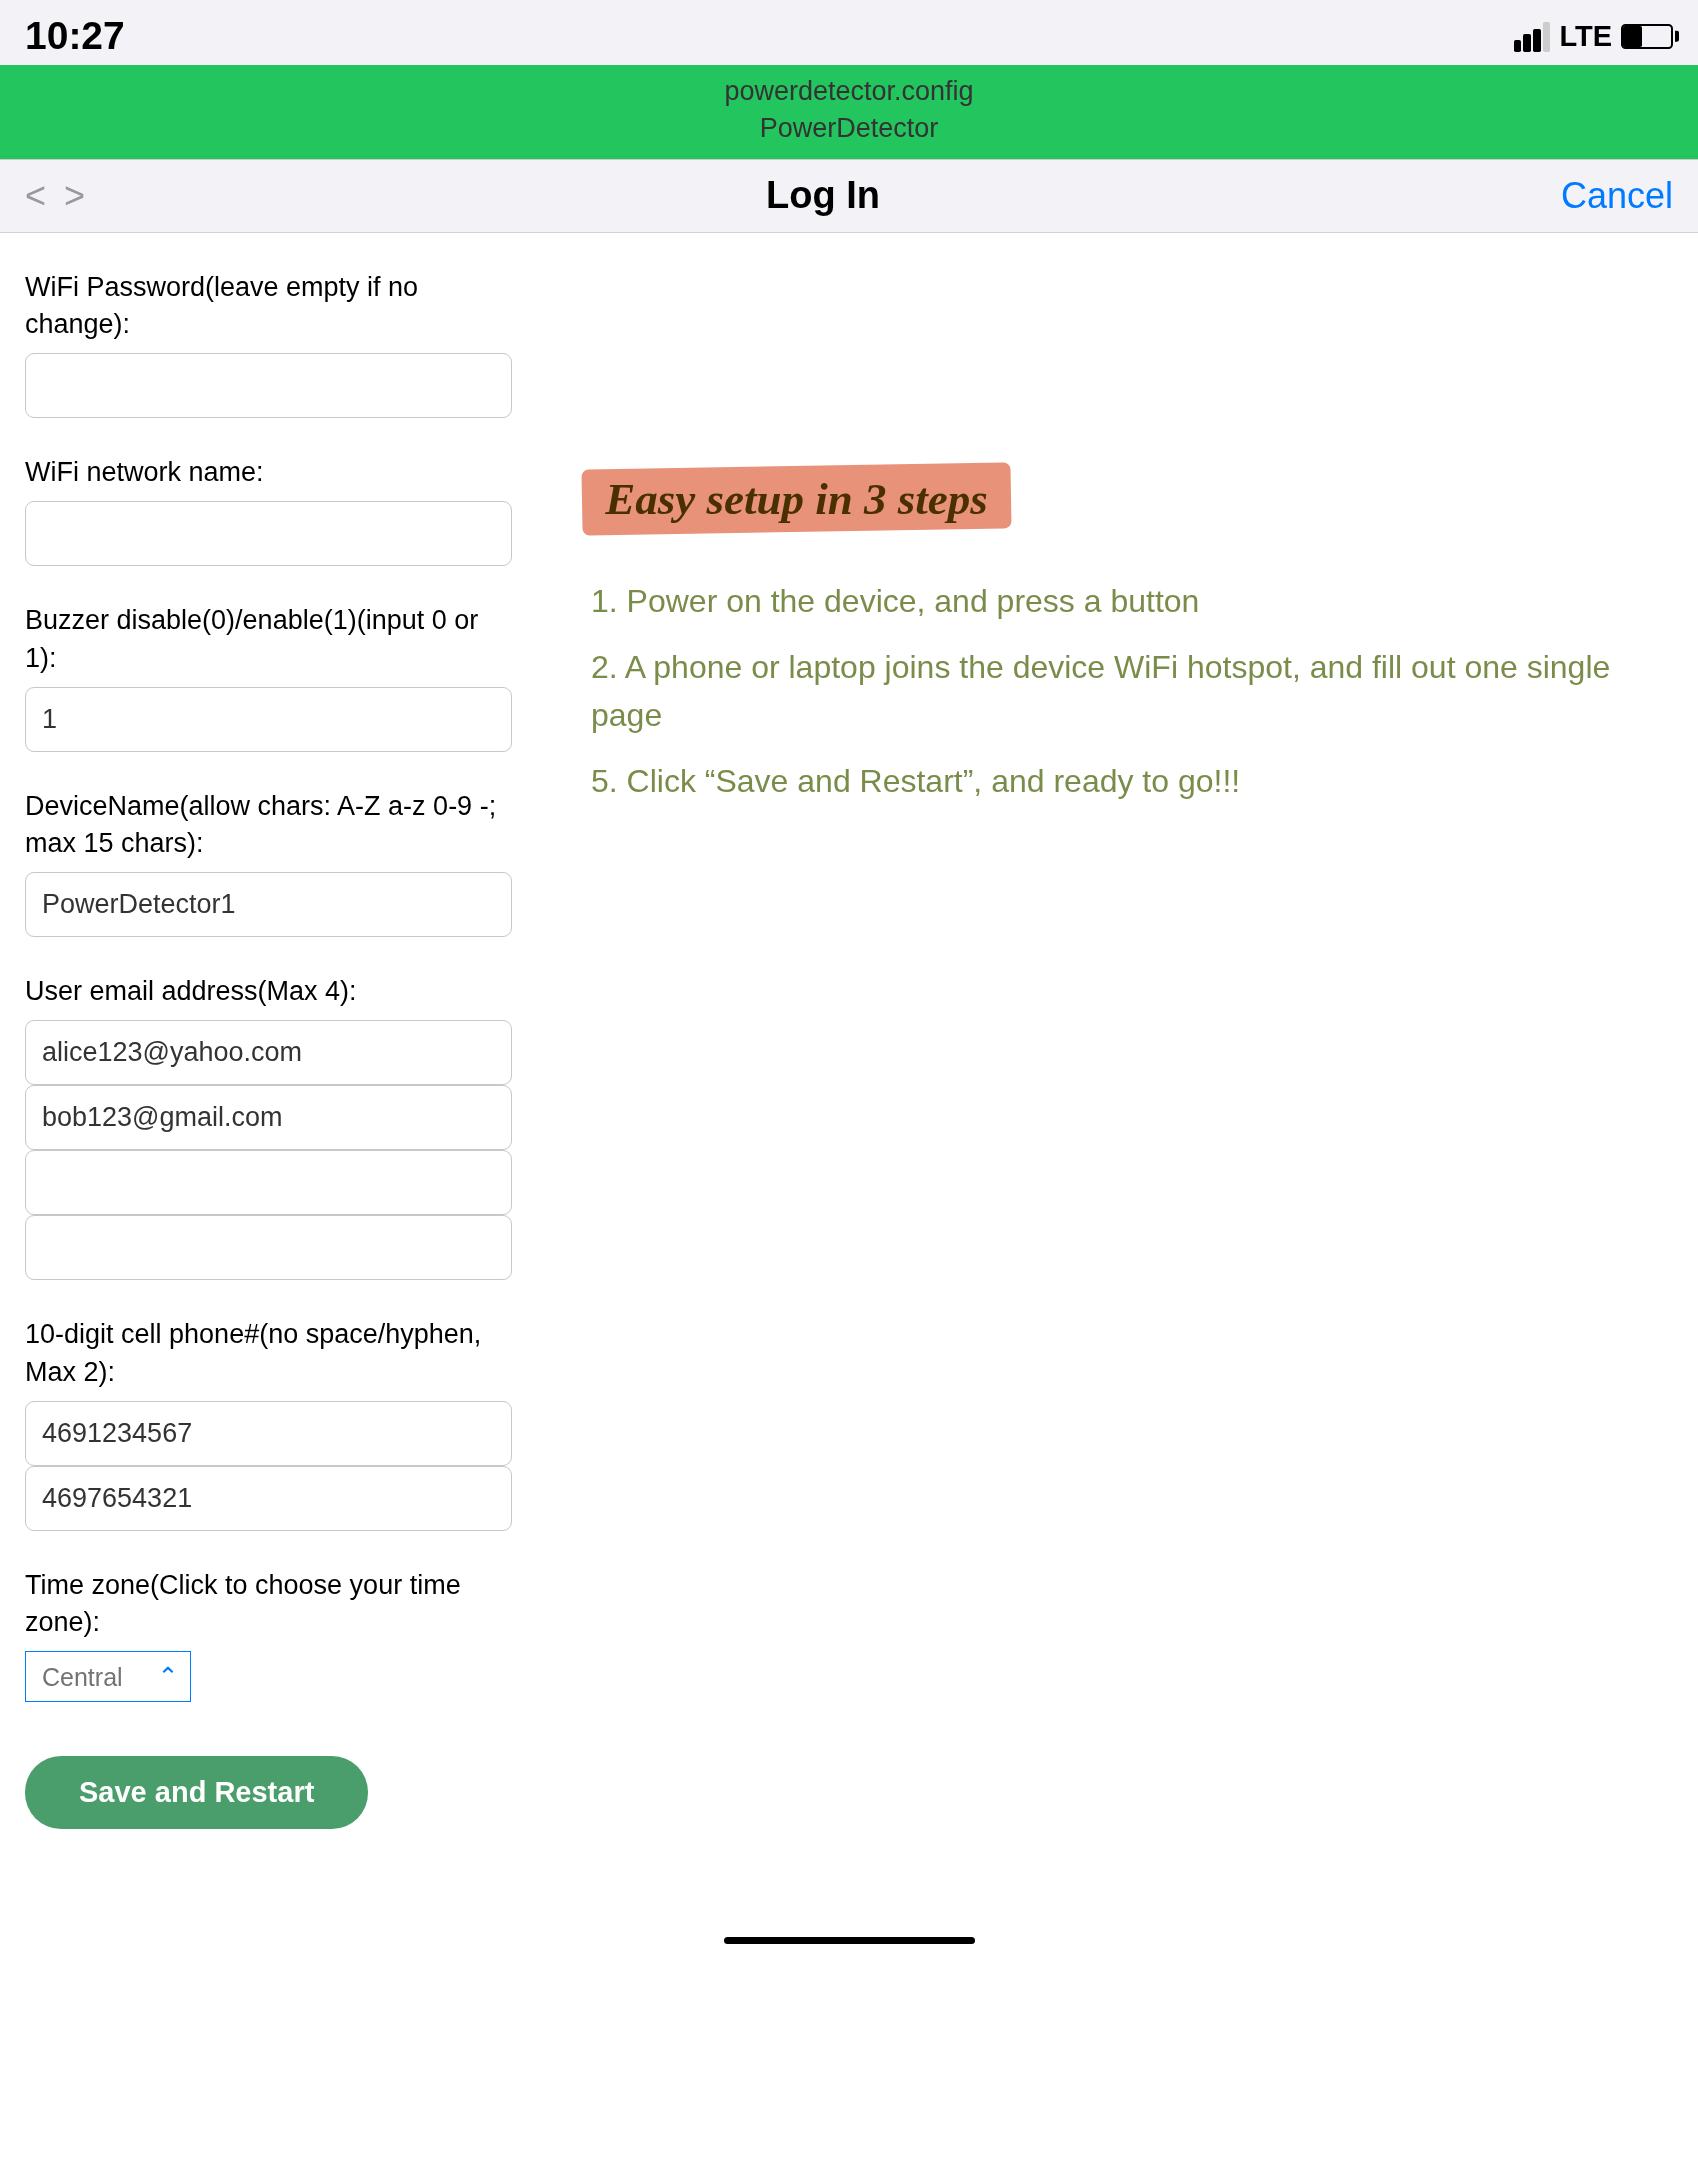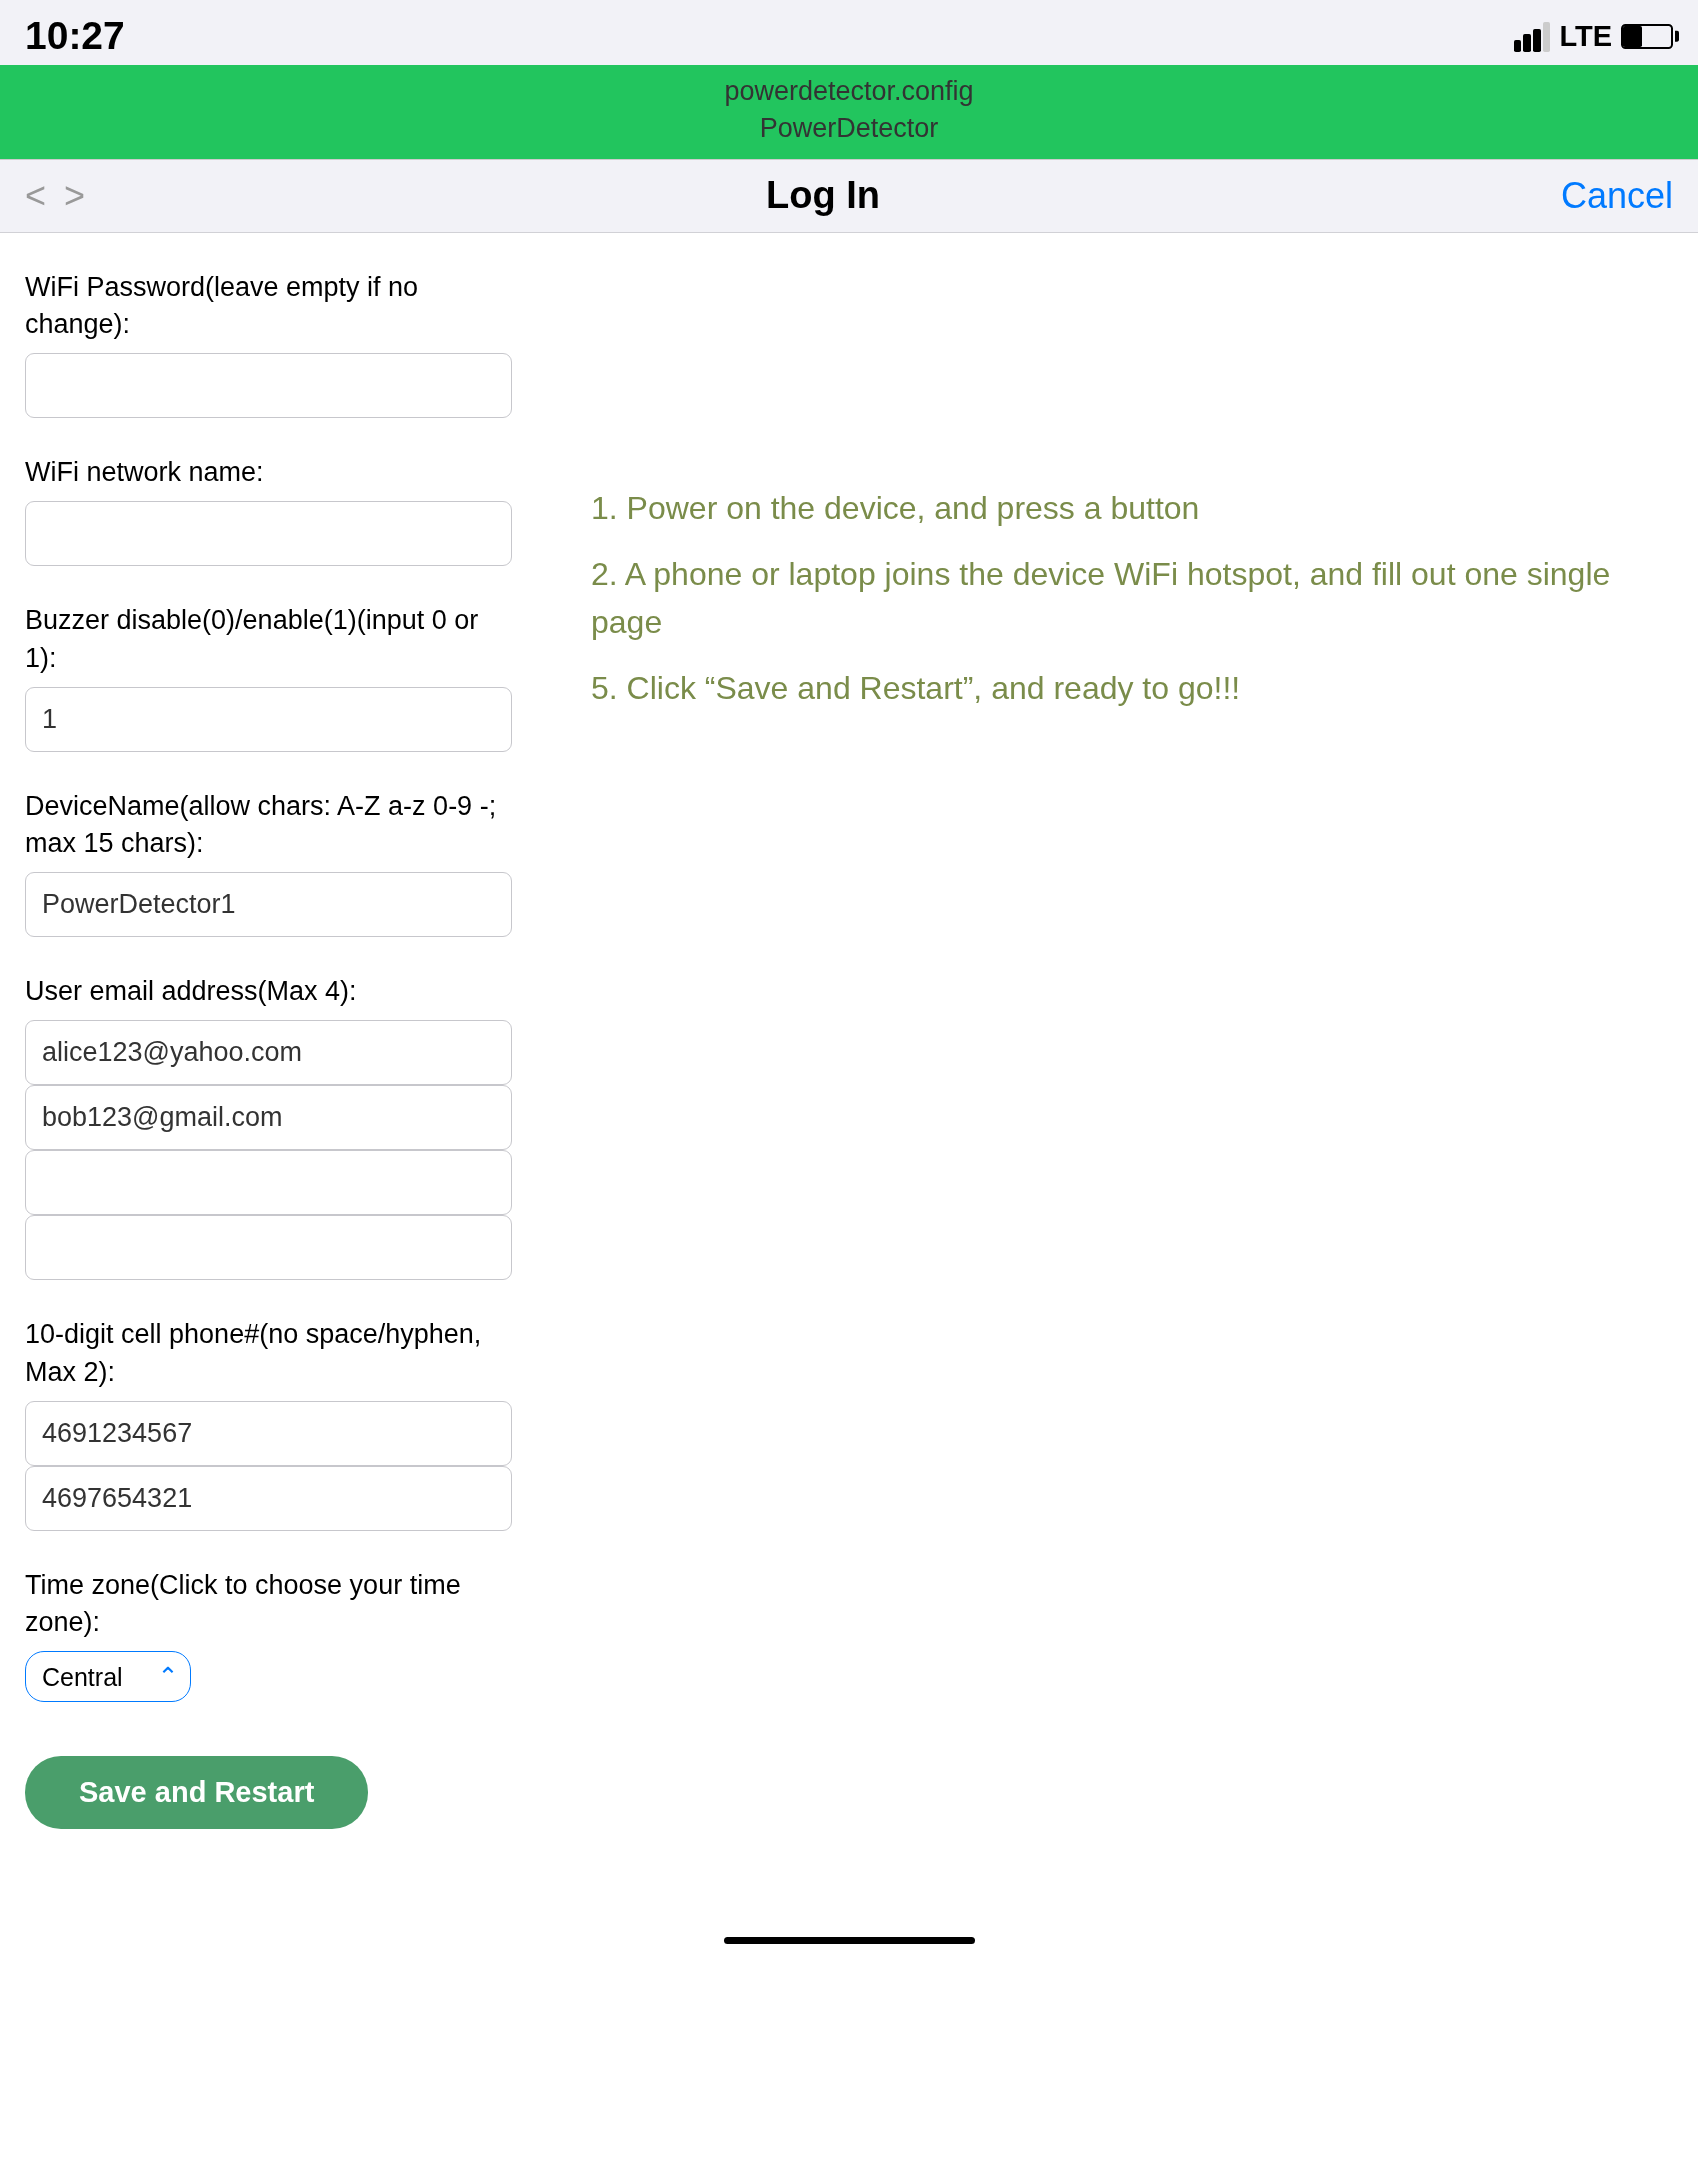--- a/index.html
+++ b/index.html
@@ -190,24 +190,24 @@
 
     
     .select-wrapper {
       position: relative;
       display: inline-flex;
       align-items: center;
     }
 
     .field-select {
       border: 1.3px solid #007aff;
-      border-radius: 19px;
+      border-radius: 0;
       padding: 10.7px 45px 10.7px 16px;
       font-size: 25px;
-      color: #000000;
+      color: #737373;
       background: #fff;
       appearance: none;
       -webkit-appearance: none;
       cursor: pointer;
       min-width: 161px;
     }
 
     .select-chevron {
       position: absolute;
       right: 12.5px;
@@ -389,20 +389,24 @@
         <span class="select-chevron">⌃</span>
       </div>
     </div>
 
     
     <button class="save-button">Save and Restart</button>
 
   </div>
 
   <div class="setup-panel">
+    <div class="setup-title-wrapper">
+      <div class="setup-title-bg"></div>
+      <div class="setup-title">Easy setup in 3 steps</div>
+    </div>
     <div class="setup-steps">
       <div class="setup-step">1. Power on the device, and press a button</div>
       <div class="setup-step">2. A phone or laptop joins the device WiFi hotspot, and fill out one single page</div>
       <div class="setup-step">5. Click “Save and Restart”, and ready to go!!!</div>
     </div>
   </div>
 
 </div>
 
 <div class="home-indicator">

